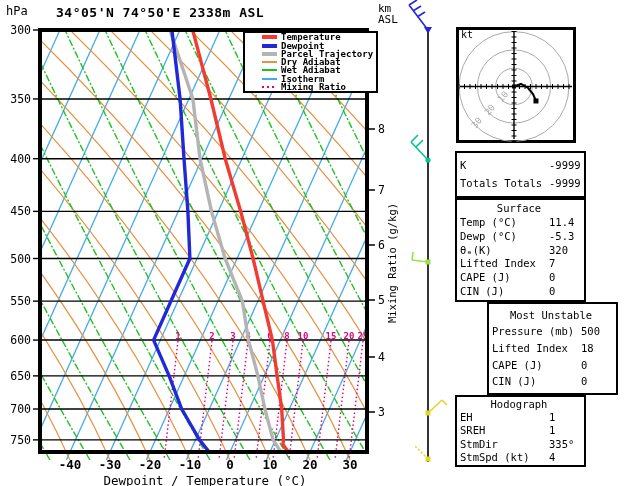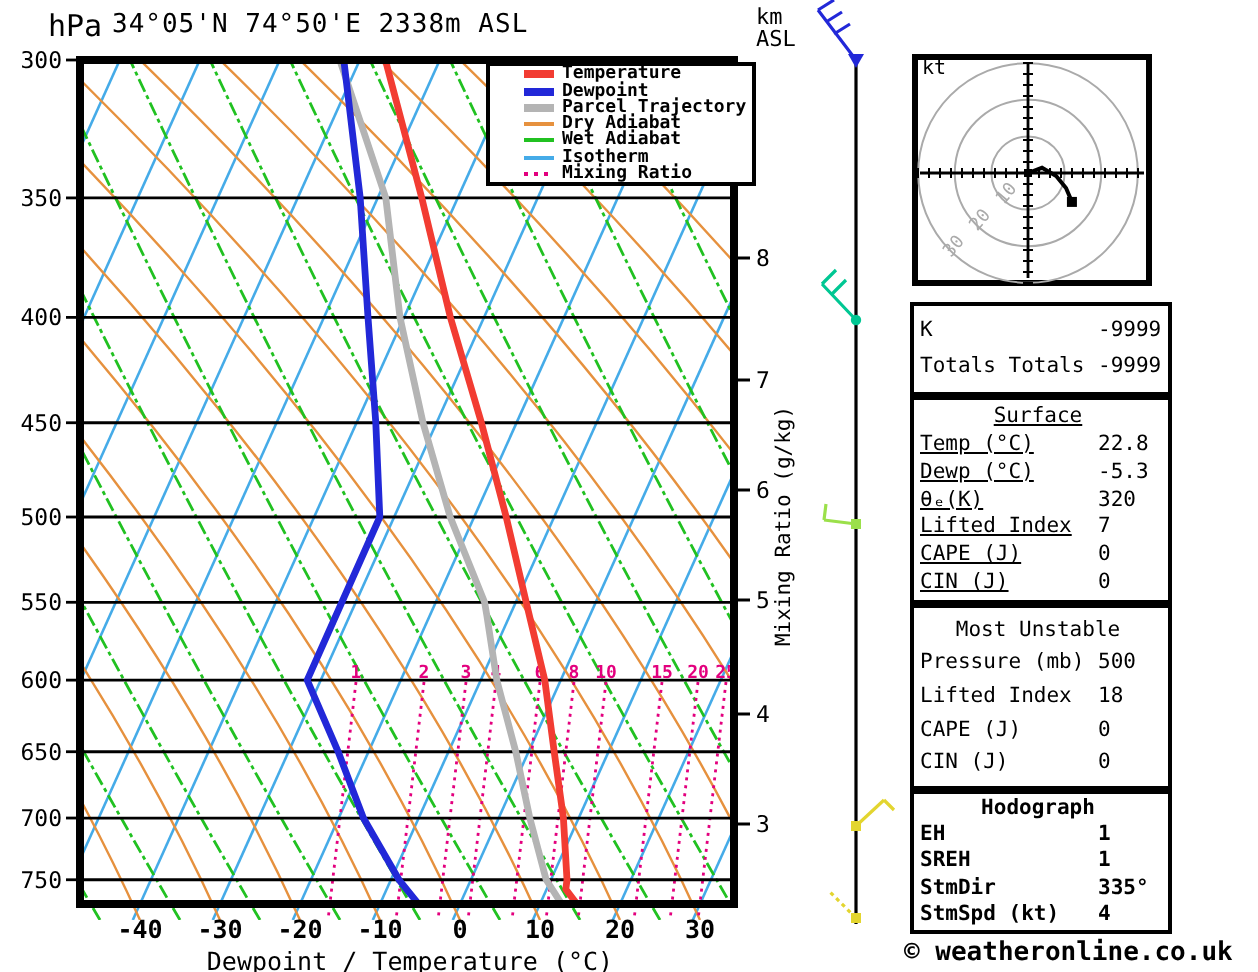--- a/index.html
+++ b/index.html
@@ -1,22 +1,22 @@
 <!DOCTYPE html>
 <html><head>
 <meta charset="utf-8">
 <style>
   html,body{margin:0;padding:0;background:#fff}
   .stage{position:relative;width:629px;height:486px;background:#fff;overflow:hidden;
          font-family:"DejaVu Sans Mono",monospace;color:#000}
   svg{position:absolute;left:0;top:0;font-family:"DejaVu Sans Mono",monospace}
   .t{position:absolute;white-space:nowrap}
-  .title{left:56px;top:5px;font-size:13px;font-weight:normal;letter-spacing:.5px}
+  .title{left:56px;top:5px;font-size:13px;font-weight:bold;letter-spacing:.5px}
   .datetext{left:401px;top:6px;font-size:12.5px;font-weight:bold}
-  .hpa{left:24px;top:4px;font-size:15px}
+  .hpa{left:6px;top:4px;font-size:12px}
   .kmlbl{left:378px;top:3px;font-size:11px;line-height:11px}
   .credit{left:452px;top:469px;font-size:13px;font-weight:bold}
   .xlabel{position:absolute;left:40px;top:473px;width:330px;text-align:center;font-size:12.5px}
   .mixlbl{left:392px;top:263px;transform:translate(-50%,-50%) rotate(-90deg);font-size:10.5px}
   .legend{position:absolute;left:243px;top:31px;width:135px;height:62px;background:#fff;
           border:2px solid #000;box-sizing:border-box;display:flex;flex-direction:column;
           justify-content:space-evenly;padding-left:17px}
   .lrow{display:flex;align-items:center;height:8px}
   .lswatch{width:15px;margin-right:4px;flex:none}
   .llabel{font-size:9px;font-weight:bold;line-height:8px;white-space:nowrap}
@@ -301,39 +301,38 @@
         <rect x="56" y="57.5" width="4" height="4" fill="#000"></rect>
       </svg>
     <div class="t kt">kt</div>
   </div>
 
   <div id="stats">
       <div class="sbox" style="top: 151px; height: 47px;">
         <div class="srow"><span>K</span><span class="sval">-9999</span></div>
         <div class="srow"><span>Totals Totals</span><span class="sval">-9999</span></div>
       </div>
-      <div class="sbox" style="top: 198px; height: 104px; text-decoration: underline;">
+      <div class="sbox" style="top: 198px; height: 104px;">
         <div class="srow shead">Surface</div>
-        <div class="srow"><span>Temp (°C)</span><span class="sval">22.8</span></div>
+        <div class="srow"><span>Temp (°C)</span><span class="sval">11.4</span></div>
         <div class="srow"><span>Dewp (°C)</span><span class="sval">-5.3</span></div>
         <div class="srow"><span>θₑ(K)</span><span class="sval">320</span></div>
         <div class="srow"><span>Lifted Index</span><span class="sval">7</span></div>
         <div class="srow"><span>CAPE (J)</span><span class="sval">0</span></div>
         <div class="srow"><span>CIN (J)</span><span class="sval">0</span></div>
       </div>
-      <div class="sbox" style="top: 302px; height: 93px;">
+      <div class="sbox" style="top: 302px; height: 93px; margin-left: 32px;">
         <div class="srow shead">Most Unstable</div>
         <div class="srow"><span>Pressure (mb)</span><span class="sval">500</span></div>
         <div class="srow"><span>Lifted Index</span><span class="sval">18</span></div>
         <div class="srow"><span>CAPE (J)</span><span class="sval">0</span></div>
         <div class="srow"><span>CIN (J)</span><span class="sval">0</span></div>
       </div>
-      <div class="sbox" style="top: 395px; height: 72px; font-weight: bold;">
+      <div class="sbox" style="top: 395px; height: 72px;">
         <div class="srow shead">Hodograph</div>
         <div class="srow"><span>EH</span><span class="sval">1</span></div>
         <div class="srow"><span>SREH</span><span class="sval">1</span></div>
         <div class="srow"><span>StmDir</span><span class="sval">335°</span></div>
         <div class="srow"><span>StmSpd (kt)</span><span class="sval">4</span></div>
       </div>
     </div>
 
-  <div class="t credit">© weatheronline.co.uk</div>
 </div>
 
 </body></html>

